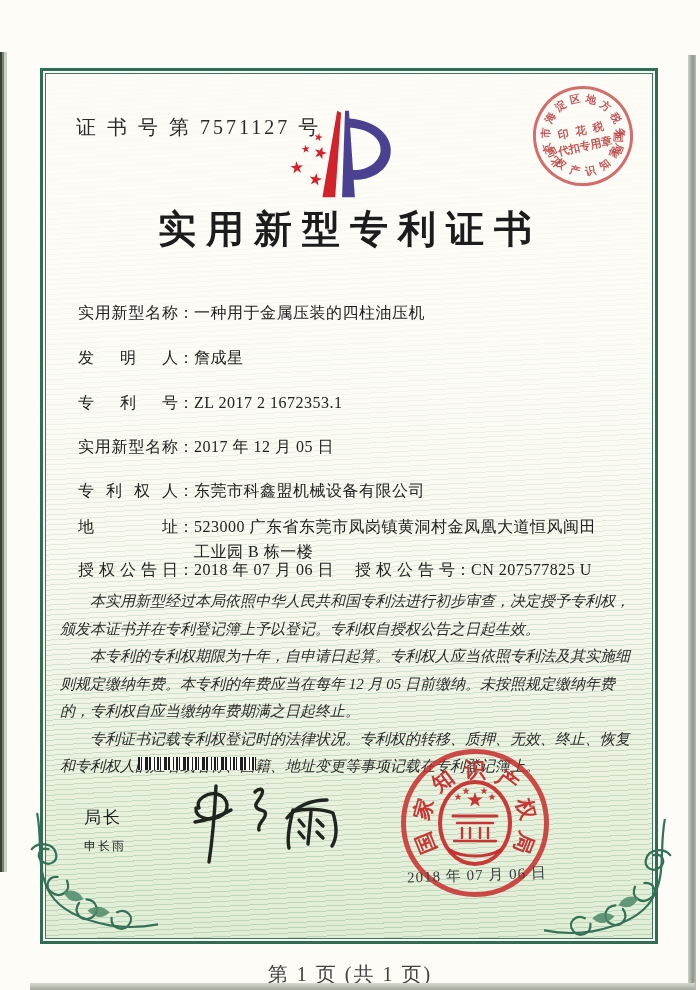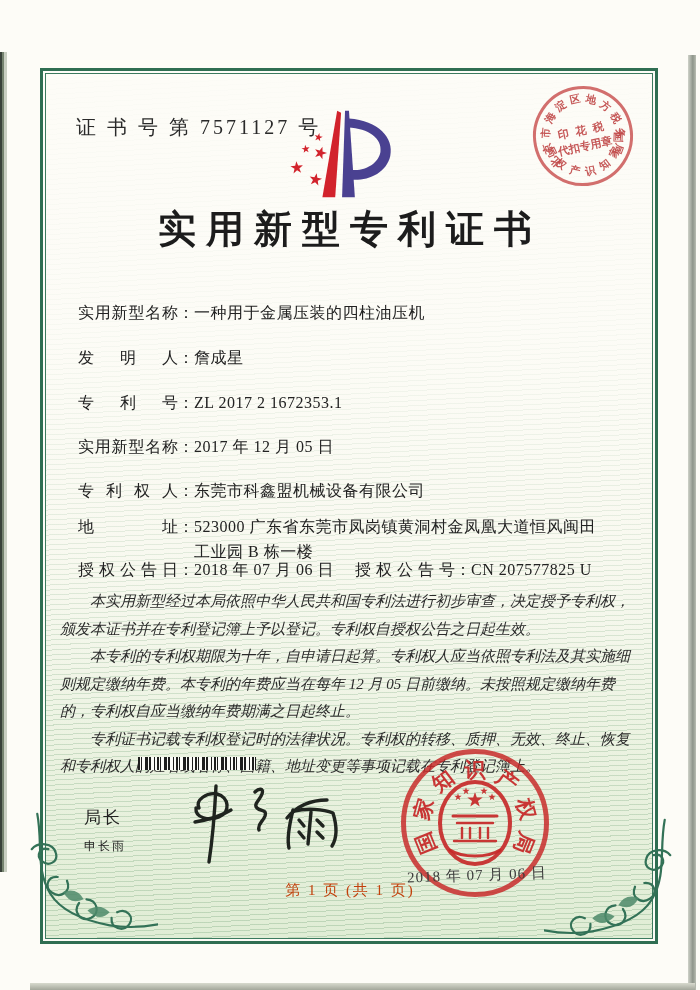--- a/index.html
+++ b/index.html
@@ -56,22 +56,22 @@
   
   .stamp{position:absolute;left:533px;top:86px;width:100px;height:100px;border-radius:50%;
     border:3px solid rgba(197,70,70,.78);box-sizing:border-box;transform:rotate(-12deg);}
   .stamp .arc-ch{font-size:10.5px;font-weight:700;color:rgba(192,73,73,.92);}
   .stamp-c1{position:absolute;left:0;width:100%;top:34px;text-align:center;
     font-size:11px;font-weight:700;letter-spacing:2px;color:rgba(192,73,73,.92);}
   .stamp-c2{position:absolute;left:0;width:100%;top:50px;text-align:center;
     font-size:11px;font-weight:700;color:rgba(192,73,73,.92);}
   .arc-ch{position:absolute;left:50%;top:50%;transform-origin:center;}
   
-  .footer{position:absolute;left:0;width:100%;top:881px;text-align:center;
-    font-size:15px;color:#c2410c;letter-spacing:2px;}
+  .footer{position:absolute;left:0;width:100%;top:961px;text-align:center;
+    font-size:20px;color:#404040;letter-spacing:2px;}
   
   .flourish{position:absolute;width:130px;height:130px;}
   .flourish-left{left:28px;top:812px;}
   .flourish-right{left:544px;top:818px;transform:scaleX(-1);}
 </style>
 </head>
 <body>
 
 <div class="paper">
 

